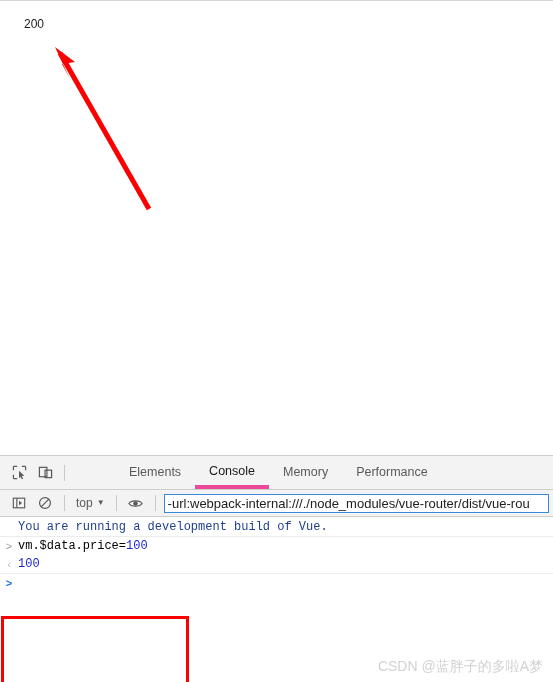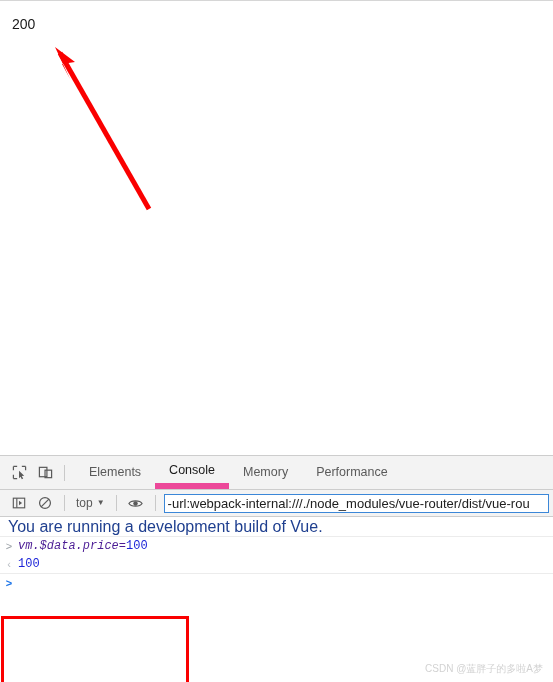--- a/index.html
+++ b/index.html
@@ -23,23 +23,23 @@
     top: 0;
     width: 553px;
     height: 455px;
     background: #ffffff;
     border-top: 1px solid #d6d6d6;
     overflow: hidden;
   }
 
   #page-value {
     position: absolute;
-    left: 12px;
+    left: 24px;
     top: 12px;
-    font-size: 14px;
+    font-size: 12px;
     line-height: 22px;
     color: #1a1a1a;
     font-family: "Liberation Sans", sans-serif;
     white-space: nowrap;
   }
 
   
   #annotation-arrow {
     position: absolute;
     left: 0;
@@ -64,20 +64,21 @@
 
   
   .dt-tabbar {
     height: 34px;
     min-height: 34px;
     display: flex;
     align-items: stretch;
     background: #f3f3f3;
     border-bottom: 1px solid #cdcdcd;
     overflow: hidden;
+    gap: 40px;
   }
 
   .dt-toolgroup {
     display: flex;
     align-items: center;
     padding: 0 4px 0 6px;
   }
 
   .icon-btn {
     width: 26px;
@@ -110,21 +111,21 @@
     padding: 0 14px;
     font-size: 12.5px;
     color: #5a5a5a;
     white-space: nowrap;
     cursor: pointer;
     border-bottom: 2px solid transparent;
     margin-bottom: -1px;
   }
   .dt-tab.active {
     color: #1a1a1a;
-    border-bottom: 7px solid #ec4899;
+    border-bottom: 5px solid #ec4899;
   }
 
   
   .dt-filterbar {
     height: 27px;
     min-height: 27px;
     display: flex;
     align-items: center;
     background: #f3f3f3;
     border-bottom: 1px solid #cdcdcd;
@@ -193,57 +194,57 @@
     line-height: 16px;
     overflow: hidden;
     white-space: pre;
     font-family: "Liberation Mono", monospace;
   }
 
   .msg-warn-block {
     padding: 2px 0 1px 0;
   }
   .msg-line {
-    padding-left: 8px;
+    padding-left: 18px;
     line-height: 16px;
     color: #1f3f8f;
     white-space: pre;
     overflow: hidden;
-    font-family: Liberation Sans, sans-serif;
-    font-size: 16px;
+    font-family: Liberation Mono, monospace;
+    font-size: 12px;
   }
 
   .row-divider { border-top: 1px solid #ececec; }
 
   .gut-input  { color: #9aa0a6; }
   .gut-output { color: #b9bec4; }
   .gut-prompt { color: #1a73e8; font-weight: bold; }
 
-  .code-plain { color: #4c1d95; font-style: italic; }
+  .code-plain { color: #000000; }
   .code-num   { color: #1c24d8; }
   .val-num    { color: #1c24d8; }
 
   
   #annotation-box {
     position: absolute;
     left: 1px;
     top: 99px;
     width: 188px;
     height: 79px;
     border: 3px solid #fa0000;
     pointer-events: none;
     z-index: 5;
   }
 
   
   #watermark {
     position: absolute;
     right: 10px;
     bottom: 6px;
-    font-size: 10px;
+    font-size: 14px;
     color: #d2d2d2;
     font-family: "Liberation Sans", sans-serif;
     white-space: nowrap;
     user-select: none;
   }
 </style>
 </head>
 <body>
 
 <div id="page-viewport">

